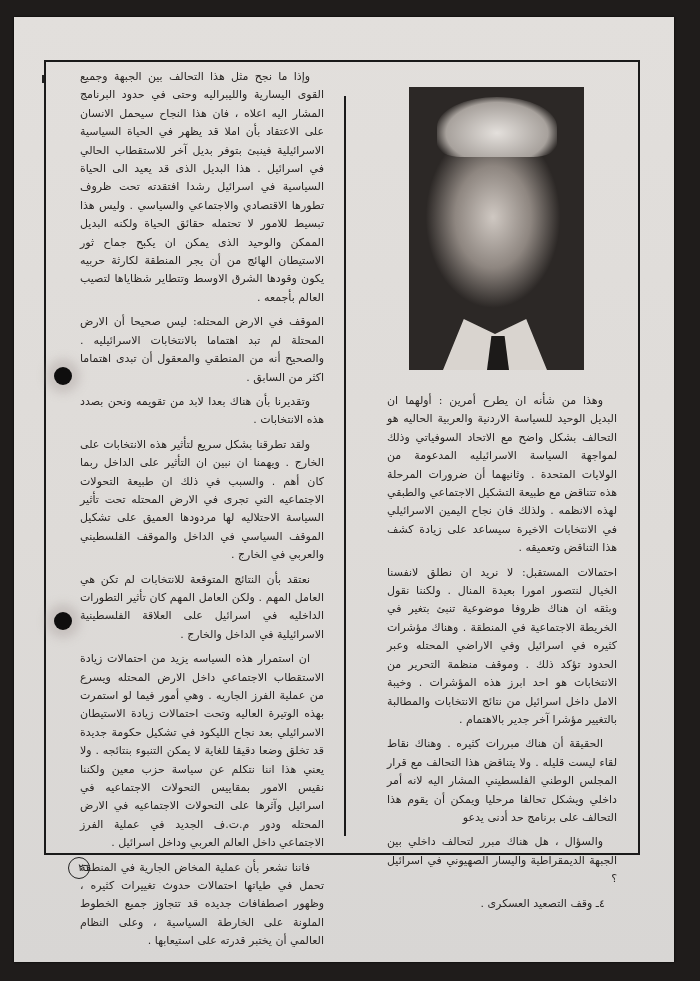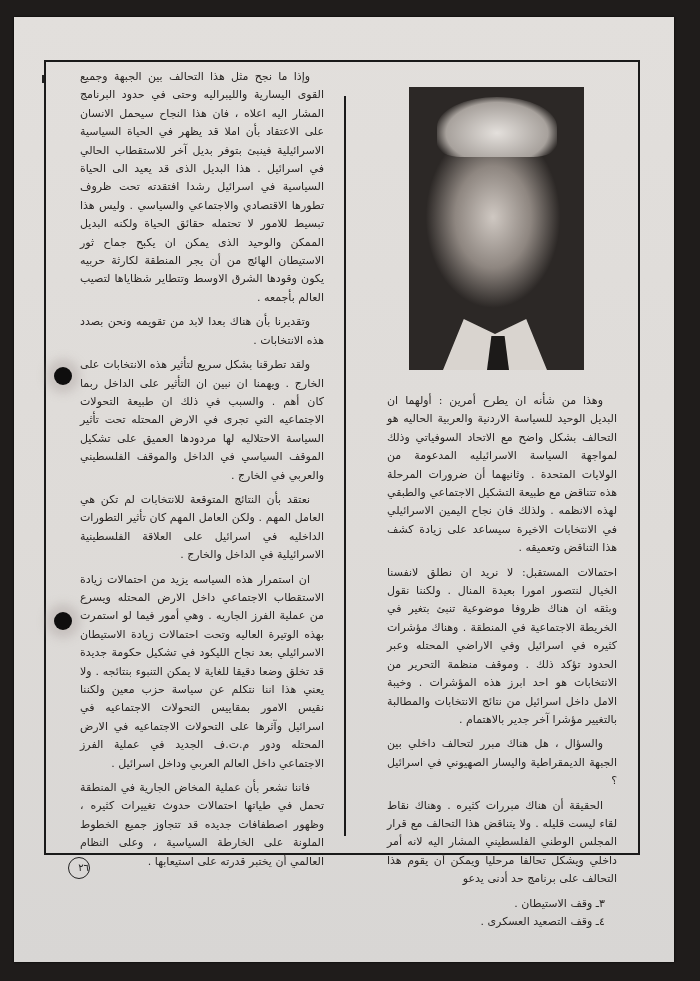--- a/index.html
+++ b/index.html
@@ -72,34 +72,34 @@
 <div class="divider"></div>
 
 <div class="photo">
   <div class="hair"></div>
   <div class="shirt"></div>
   <div class="tie"></div>
 </div>
 
 <div class="col col-left">
   <p class="ind">وإذا ما نجح مثل هذا التحالف بين الجبهة وجميع القوى اليسارية والليبراليه وحتى في حدود البرنامج المشار اليه اعلاه ، فان هذا النجاح سيحمل الانسان على الاعتقاد بأن املا قد يظهر في الحياة السياسية الاسرائيلية فينبئ بتوفر بديل آخر للاستقطاب الحالي في اسرائيل . هذا البديل الذى قد يعيد الى الحياة السياسية في اسرائيل رشدا افتقدته تحت ظروف تطورها الاقتصادي والاجتماعي والسياسي . وليس هذا تبسيط للامور لا تحتمله حقائق الحياة ولكنه البديل الممكن والوحيد الذى يمكن ان يكبح جماح ثور الاستيطان الهائج من أن يجر المنطقة لكارثة حربيه يكون وقودها الشرق الاوسط وتتطاير شظاياها لتصيب العالم بأجمعه .</p>
+  <p>الموقف في الارض المحتله: ليس صحيحا أن الارض المحتلة لم تبد اهتماما بالانتخابات الاسرائيليه . والصحيح أنه من المنطقي والمعقول أن تبدى اهتماما اكثر من السابق .</p>
   <p class="ind">وتقديرنا بأن هناك بعدا لابد من تقويمه ونحن بصدد هذه الانتخابات .</p>
   <p class="ind">ولقد تطرقنا بشكل سريع لتأثير هذه الانتخابات على الخارج . ويهمنا ان نبين ان التأثير على الداخل ربما كان أهم . والسبب في ذلك ان طبيعة التحولات الاجتماعيه التي تجرى في الارض المحتله تحت تأثير السياسة الاحتلاليه لها مردودها العميق على تشكيل الموقف السياسي في الداخل والموقف الفلسطيني والعربي في الخارج .</p>
   <p class="ind">نعتقد بأن النتائج المتوقعة للانتخابات لم تكن هي العامل المهم . ولكن العامل المهم كان تأثير التطورات الداخليه في اسرائيل على العلاقة الفلسطينية الاسرائيلية في الداخل والخارج .</p>
   <p class="ind">ان استمرار هذه السياسه يزيد من احتمالات زيادة الاستقطاب الاجتماعي داخل الارض المحتله ويسرع من عملية الفرز الجاريه . وهي أمور فيما لو استمرت بهذه الوتيرة العاليه وتحت احتمالات زيادة الاستيطان الاسرائيلي بعد نجاح الليكود في تشكيل حكومة جديدة قد تخلق وضعا دقيقا للغاية لا يمكن التنبوء بنتائجه . ولا يعني هذا اننا نتكلم عن سياسة حزب معين ولكننا نقيس الامور بمقاييس التحولات الاجتماعيه في اسرائيل وآثرها على التحولات الاجتماعيه في الارض المحتله ودور م.ت.ف الجديد في عملية الفرز الاجتماعي داخل العالم العربي وداخل اسرائيل .</p>
   <p class="ind">فاننا نشعر بأن عملية المخاض الجارية في المنطقة تحمل في طياتها احتمالات حدوث تغييرات كثيره ، وظهور اصطفافات جديده قد تتجاوز جميع الخطوط الملونة على الخارطة السياسية ، وعلى النظام العالمي أن يختبر قدرته على استيعابها .</p>
 </div>
 
 <div class="col col-right">
   <p class="ind">وهذا من شأنه ان يطرح أمرين : أولهما ان البديل الوحيد للسياسة الاردنية والعربية الحاليه هو التحالف بشكل واضح مع الاتحاد السوفياتي وذلك لمواجهة السياسة الاسرائيليه المدعومة من الولايات المتحدة . وثانيهما أن ضرورات المرحلة هذه تتناقض مع طبيعة التشكيل الاجتماعي والطبقي لهذه الانظمه . ولذلك فان نجاح اليمين الاسرائيلي في الانتخابات الاخيرة سيساعد على زيادة كشف هذا التناقض وتعميقه .</p>
   <p>احتمالات المستقبل: لا نريد ان نطلق لانفسنا الخيال لنتصور امورا بعيدة المنال . ولكننا نقول وبثقه ان هناك ظروفا موضوعية تنبئ بتغير في الخريطة الاجتماعية في المنطقة . وهناك مؤشرات كثيره في اسرائيل وفي الاراضي المحتله وعبر الحدود تؤكد ذلك . وموقف منظمة التحرير من الانتخابات هو احد ابرز هذه المؤشرات . وخيبة الامل داخل اسرائيل من نتائج الانتخابات والمطالبة بالتغيير مؤشرا آخر جدير بالاهتمام .</p>
+  <p class="ind">الحقيقة أن هناك مبررات كثيره . وهناك نقاط لقاء ليست قليله . ولا يتناقض هذا التحالف مع قرار المجلس الوطني الفلسطيني المشار اليه لانه أمر داخلي ويشكل تحالفا مرحليا ويمكن أن يقوم هذا التحالف على برنامج حد أدنى يدعو</p>
   <p class="ind">والسؤال ، هل هناك مبرر لتحالف داخلي بين الجبهة الديمقراطية واليسار الصهيوني في اسرائيل ؟</p>
-  <p class="ind">الحقيقة أن هناك مبررات كثيره . وهناك نقاط لقاء ليست قليله . ولا يتناقض هذا التحالف مع قرار المجلس الوطني الفلسطيني المشار اليه لانه أمر داخلي ويشكل تحالفا مرحليا ويمكن أن يقوم هذا التحالف على برنامج حد أدنى يدعو</p>
   <ol>
-    <li>٣ـ وقف الاستيطان .</li>
     <li>٤ـ وقف التصعيد العسكرى .</li>
   </ol>
 </div>
 
 <div class="hole" style="left:54px;top:367px;"></div>
 <div class="hole" style="left:54px;top:612px;"></div>
 
 <div class="page-num">٢٦</div>
 
 </body></html>

